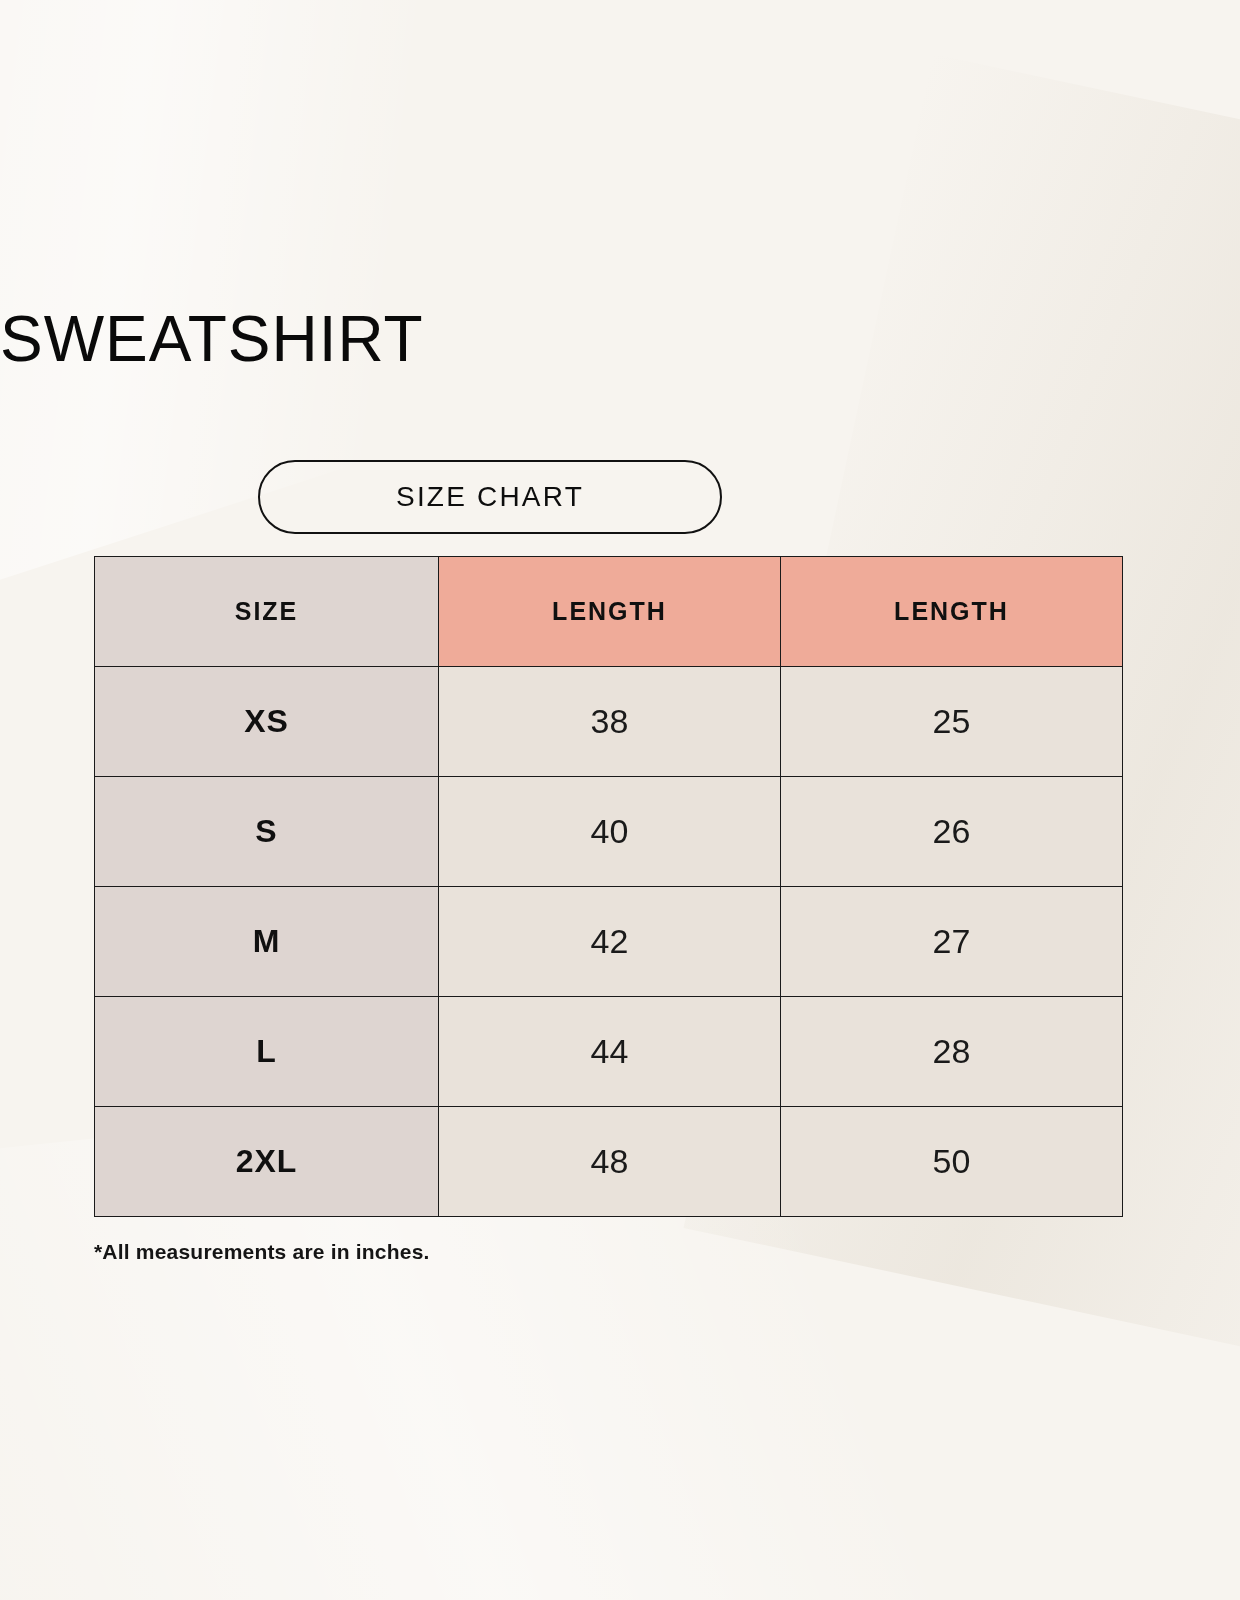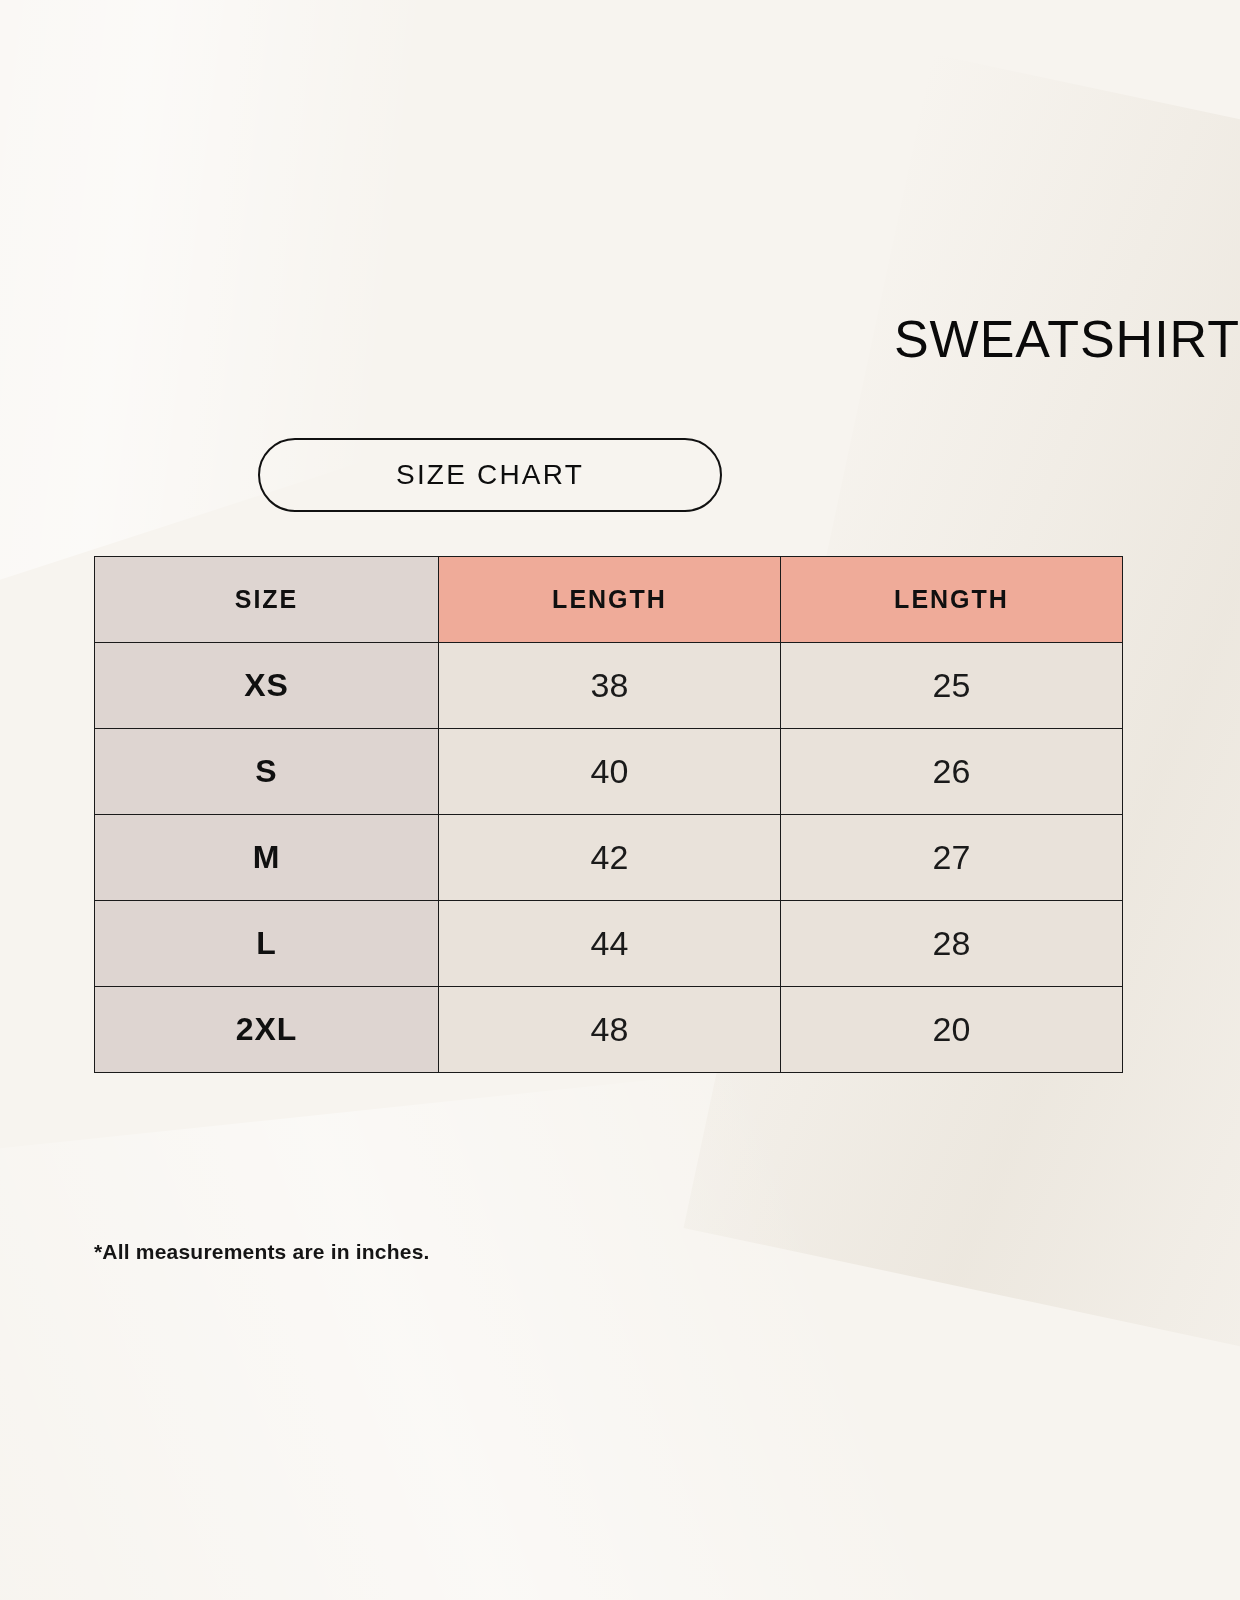--- a/index.html
+++ b/index.html
@@ -45,31 +45,31 @@
     width: 1240px;
     height: 1600px;
     box-sizing: border-box;
   }
 
   .title {
     position: absolute;
     top: 296px;
     left: 0;
     width: 1240px;
-    text-align: right;
-    font-size: 52px;
+    text-align: left;
+    font-size: 64px;
     line-height: 86px;
     font-weight: 400;
     letter-spacing: 1px;
     color: #0a0a0a;
   }
 
   .pill-wrap {
     position: absolute;
-    top: 438px;
+    top: 460px;
     left: 0;
     width: 980px;
     display: flex;
     justify-content: center;
   }
   .pill {
     box-sizing: border-box;
     width: 464px;
     height: 74px;
     border: 2px solid #111111;
@@ -97,21 +97,21 @@
   }
   table.size-table col.c-size   { width: 344px; }
   table.size-table col.c-chest  { width: 342px; }
   table.size-table col.c-length { width: 342px; }
 
   table.size-table th,
   table.size-table td {
     border: 1px solid #1a1a1a;
     text-align: center;
     height: 85px;
-    padding: 0;
+    padding: 12px;
   }
 
   th.h-size {
     background: #ded5d1;
     font-size: 25px;
     font-weight: 700;
     letter-spacing: 2px;
     color: #101010;
   }
   th.h-measure {
@@ -192,21 +192,21 @@
           <td class="cell-val">27</td>
         </tr>
         <tr>
           <td class="cell-size">L</td>
           <td class="cell-val">44</td>
           <td class="cell-val">28</td>
         </tr>
         <tr>
           <td class="cell-size">2XL</td>
           <td class="cell-val">48</td>
-          <td class="cell-val">20</td>
+          <td class="cell-val">50</td>
         </tr>
       </tbody>
     </table>
   </div>
 
   <div class="footnote">*All measurements are in inches.</div>
 
 </div>
 
 </body></html>

